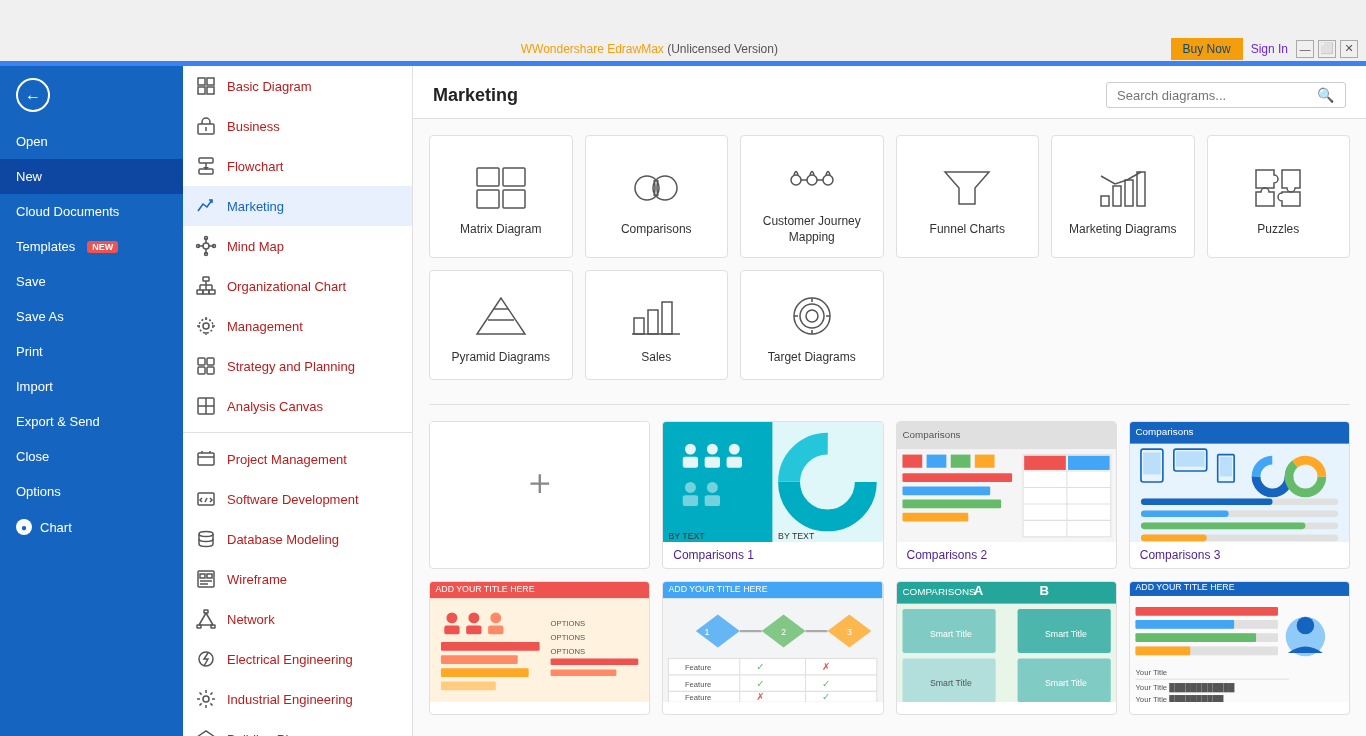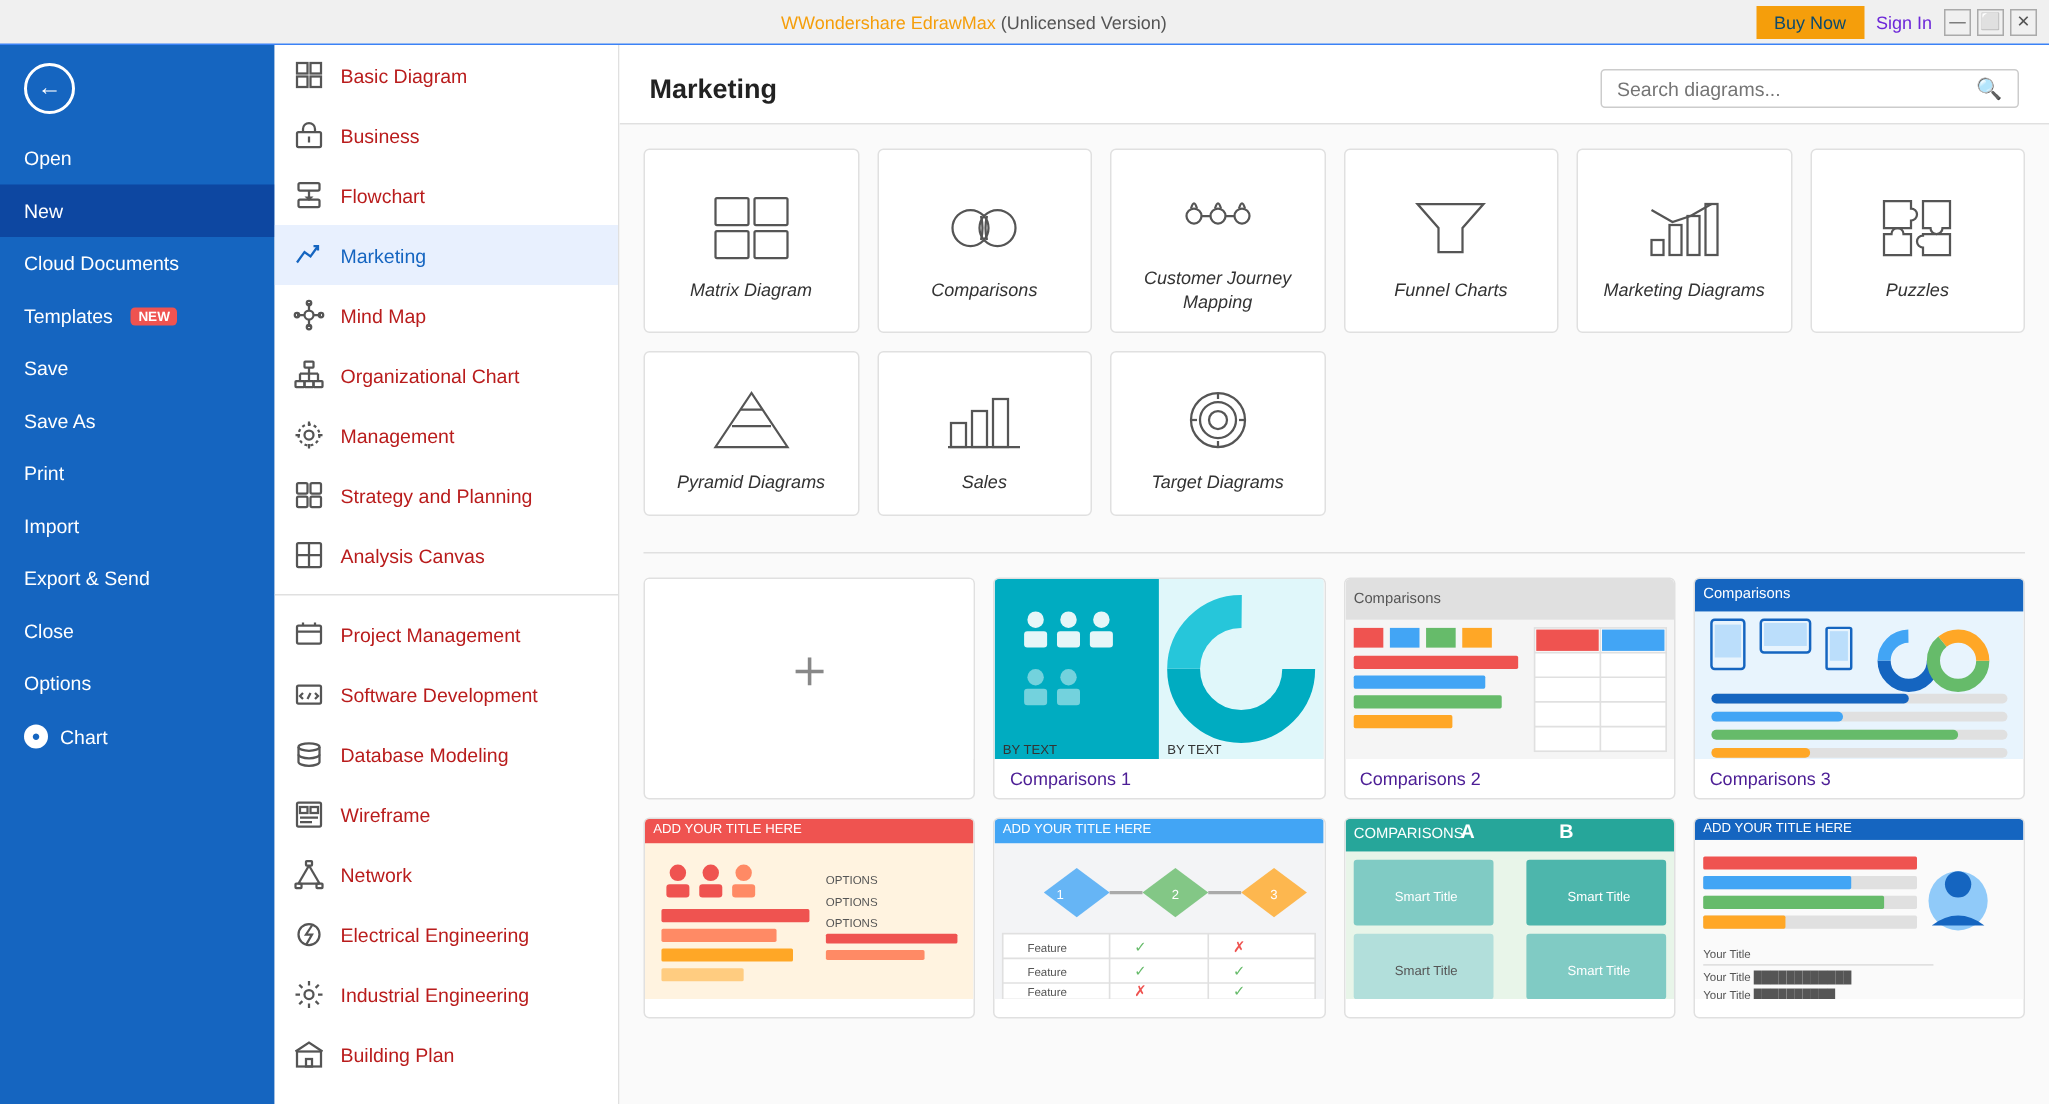--- a/index.html
+++ b/index.html
@@ -6,22 +6,23 @@
     body { font-family: 'Segoe UI', Arial, sans-serif; font-size: 13px; background: #f0f0f0; display: flex; flex-direction: column; height: 736px; overflow: hidden; }
 
     
     .titlebar {
       background: #f0f0f0;
       height: 30px;
       display: flex;
       align-items: center;
       justify-content: space-between;
       padding: 0 8px;
-      border-bottom: 1px solid #3b82f6;
+      border-bottom: 5px solid #3b82f6;
       flex-shrink: 0;
+      margin-top: 36px;
     }
     .titlebar-title { font-size: 12px; color: #333; flex: 1; text-align: center; }
     .titlebar-title span { color: #f59e0b; }
     .titlebar-controls { display: flex; gap: 4px; }
     .titlebar-btn { width: 18px; height: 18px; background: none; border: 1px solid #aaa; cursor: pointer; font-size: 11px; display: flex; align-items: center; justify-content: center; color: #555; }
     .titlebar-right { display: flex; align-items: center; gap: 8px; }
     .buy-now-btn { background: #f59e0b; color: #0c4a6e; border: none; padding: 4px 12px; font-size: 12px; cursor: pointer; font-weight: normal; }
     .sign-in-btn { color: #6d28d9; font-size: 12px; cursor: pointer; text-decoration: none; }
 
     
@@ -115,40 +116,39 @@
     }
     .main-title { font-size: 18px; font-weight: 600; color: #222; }
     .search-box {
       margin-left: auto;
       display: flex;
       align-items: center;
       border: 1px solid #ccc;
       border-radius: 3px;
       background: white;
       padding: 4px 10px;
-      width: 279px;
+      width: 240px;
     }
     .search-input {
       border: none;
       outline: none;
       font-size: 13px;
       color: #555;
       flex: 1;
       background: transparent;
     }
     .search-icon { color: #888; font-size: 14px; }
 
     
     .templates-section { padding: 16px 16px 8px; }
     .template-grid {
       display: grid;
       grid-template-columns: repeat(auto-fill, minmax(140px, 1fr));
       gap: 12px;
       margin-bottom: 16px;
-      font-style: italic;
     }
     .template-card {
       background: white;
       border: 1px solid #e0e0e0;
       border-radius: 4px;
       padding: 20px 12px 12px;
       display: flex;
       flex-direction: column;
       align-items: center;
       cursor: pointer;

